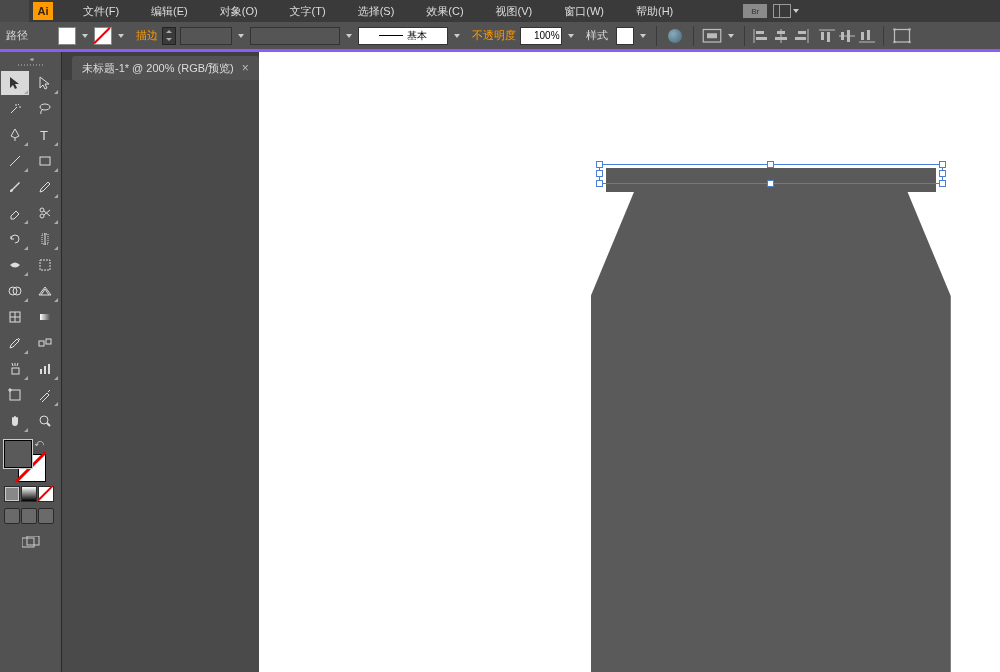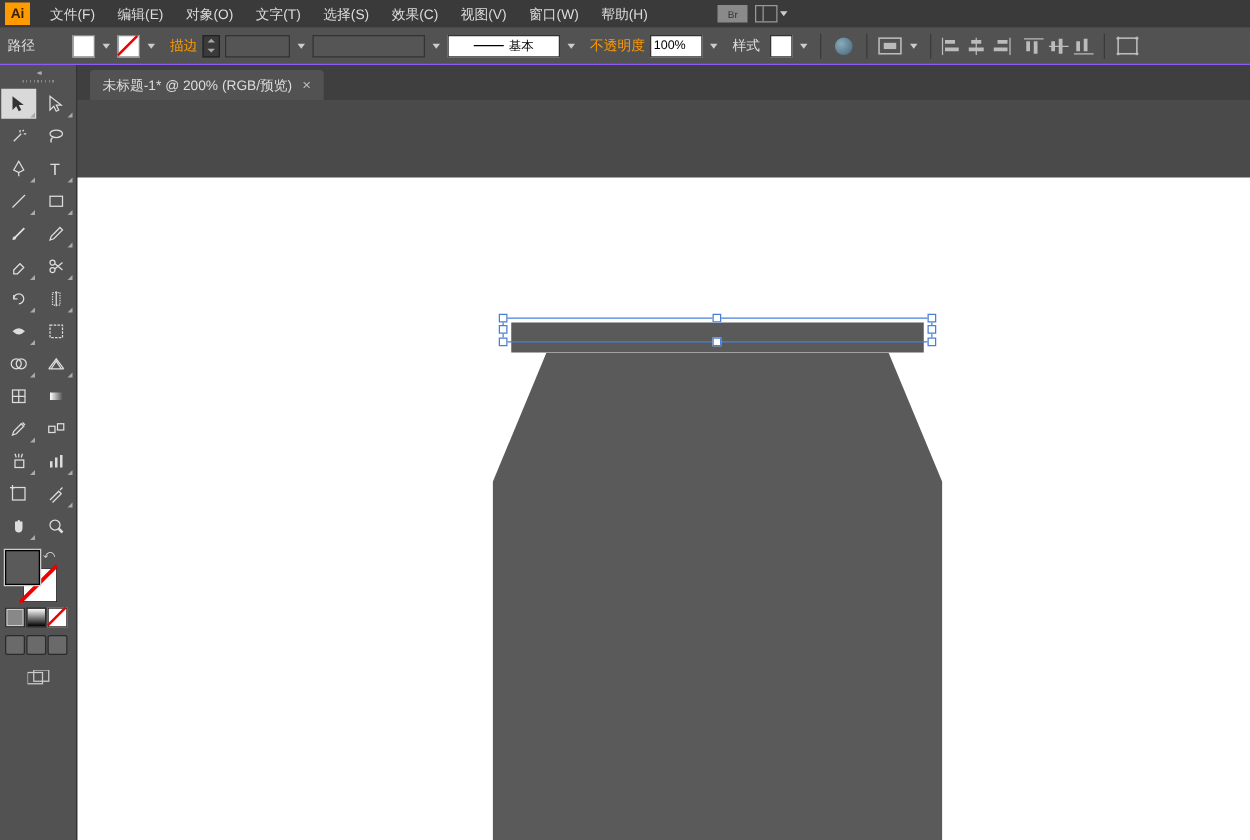--- a/index.html
+++ b/index.html
@@ -1,43 +1,43 @@
 <!DOCTYPE html>
 <html><head>
 <meta charset="utf-8">
 <style>
   * { margin: 0; padding: 0; box-sizing: border-box; font-family: "Microsoft YaHei", sans-serif; }
   body { width: 1000px; height: 672px; background: #4a4a4a; overflow: hidden; }
   
-  .menubar { height: 22px; background: #3a3a3a; display: flex; align-items: center; padding: 0 4px; gap: 2px; }
+  .menubar { height: 22px; background: #3a3a3a; display: flex; align-items: center; padding: 0 4px; gap: 16px; margin-left: 29px; }
   .app-logo { width: 20px; height: 18px; background: #ff9a00; display: flex; align-items: center; justify-content: center; color: #3a1f00; font-weight: bold; font-size: 11px; margin-right: 6px; }
   .menu-item { color: #ddd; font-size: 11px; padding: 2px 8px; cursor: pointer; }
   .menu-right { margin-left: 18px; display: flex; align-items: center; gap: 6px; padding-left: 28px; }
   .br-badge { width: 24px; height: 14px; background: #8a8a8a; font-size: 8px; display: flex; align-items: center; justify-content: center; color: #333; }
   .layout-icon { width: 18px; height: 14px; border: 1px solid #999; position: relative; }
   .layout-icon::before { content: ""; position: absolute; left: 0; top: 0; width: 5px; height: 100%; border-right: 1px solid #999; }
   .layout-dropdown { width: 0; height: 0; border-left: 3px solid transparent; border-right: 3px solid transparent; border-top: 4px solid #ccc; margin-left: 2px; }
   
-  .controlbar { height: 30px; background: #525252; display: flex; align-items: center; padding: 0 6px; gap: 4px; border-bottom: 1px solid #8b5cf6; }
+  .controlbar { height: 30px; background: #525252; display: flex; align-items: center; padding: 0 6px; gap: 4px; border-bottom: 3px solid #8b5cf6; }
   .ctrl-label { color: #ddd; font-size: 11px; margin-right: 4px; }
   .ctrl-fill { width: 18px; height: 18px; border: 1px solid #888; background: #fff; }
   .ctrl-dropdown { width: 10px; height: 18px; display: flex; align-items: center; justify-content: center; }
   .ctrl-dropdown::after { content: ""; width: 0; height: 0; border-left: 3px solid transparent; border-right: 3px solid transparent; border-top: 4px solid #ccc; }
   .ctrl-none { width: 18px; height: 18px; border: 1px solid #888; background: #fff; position: relative; }
   .ctrl-none::after { content: ""; position: absolute; left: 0; bottom: 0; width: 140%; height: 2px; background: #e00; transform: rotate(-45deg); transform-origin: left bottom; }
   .ctrl-label-orange { color: #ff9a00; font-size: 11px; margin-left: 6px; }
   .ctrl-spinner { width: 14px; height: 18px; background: #3a3a3a; border: 1px solid #222; display: flex; flex-direction: column; }
   .ctrl-spinner div { flex: 1; display: flex; align-items: center; justify-content: center; }
   .ctrl-spinner div::after { content: ""; width: 0; height: 0; border-left: 3px solid transparent; border-right: 3px solid transparent; }
   .ctrl-spinner .up::after { border-bottom: 3px solid #aaa; }
   .ctrl-spinner .dn::after { border-top: 3px solid #aaa; }
   .ctrl-box { height: 18px; background: #555; border: 1px solid #333; }
   .ctrl-profile { width: 90px; height: 18px; background: #fff; border: 1px solid #333; display: flex; align-items: center; padding: 0 20px; font-size: 10px; gap: 4px; }
   .ctrl-profile .line { flex: 1; height: 1px; background: #000; }
-  .ctrl-input { width: 42px; height: 18px; background: #fff; border: 1px solid #333; font-size: 10px; padding: 0 2px; color: #000; display: flex; align-items: center; }
+  .ctrl-input { width: 42px; height: 18px; background: #fff; border: 1px solid #333; font-size: 10px; padding: 0 13px; color: #000; display: flex; align-items: center; }
   .ctrl-swatch { width: 18px; height: 18px; background: #fff; border: 1px solid #333; }
   .ctrl-sep { width: 1px; height: 20px; background: #3a3a3a; margin: 0 4px; }
   .ctrl-iconbtn { width: 20px; height: 18px; display: flex; align-items: center; justify-content: center; color: #bbb; font-size: 12px; }
   .globe { width: 14px; height: 14px; border-radius: 50%; background: radial-gradient(circle at 35% 35%, #8ab, #467); }
   
   .workspace { position: absolute; left: 0; top: 52px; right: 0; bottom: 0; display: flex; }
   
   .toolpanel { width: 62px; background: #525252; border-right: 1px solid #2a2a2a; flex-shrink: 0; padding-top: 2px; }
   .tool-collapse { height: 8px; display: flex; align-items: center; justify-content: center; }
   .tool-collapse::after { content: "◂◂"; font-size: 6px; color: #aaa; letter-spacing: -2px; }
@@ -62,21 +62,21 @@
   .color-mode.grad { background: linear-gradient(#fff, #000); }
   .color-mode.none { background: #fff; position: relative; }
   .color-mode.none::after { content: ""; position: absolute; left: 0; bottom: 0; width: 140%; height: 2px; background: #e00; transform: rotate(-45deg); transform-origin: left bottom; }
   
   .draw-mode-row { display: flex; gap: 1px; margin: 6px 4px 0; }
   .draw-mode { width: 16px; height: 16px; background: #6a6a6a; border: 1px solid #2a2a2a; border-radius: 2px; }
   
   .screens-btn { width: 28px; height: 22px; margin: 8px auto 0; display: flex; align-items: center; justify-content: center; }
   .screens-btn svg { width: 18px; height: 14px; }
   
-  .canvas-area { flex: 1; display: flex; flex-direction: column; }
+  .canvas-area { flex: 1; display: flex; flex-direction: row; }
   .tabbar { height: 28px; background: #3f3f3f; display: flex; align-items: flex-end; padding-left: 10px; }
   .tab { height: 24px; background: #525252; color: #ddd; font-size: 11px; padding: 0 10px; display: flex; align-items: center; gap: 8px; border-top-left-radius: 3px; border-top-right-radius: 3px; }
   .tab-close { font-size: 12px; color: #bbb; cursor: pointer; }
   .darkband { height: 62px; background: #4a4a4a; }
   .canvas { flex: 1; background: #fff; position: relative; overflow: hidden; }
   
   .jar-body { position: absolute; left: 332px; top: 140px; width: 360px; height: 520px; background: #5a5a5a; clip-path: polygon(12% 0, 88% 0, 100% 20%, 100% 100%, 0 100%, 0 20%); }
   .jar-cap { position: absolute; left: 347px; top: 116px; width: 330px; height: 24px; background: #5a5a5a; }
   
   .sel-box { position: absolute; left: 340px; top: 112px; width: 344px; height: 20px; border: 1px solid #4a7fd6; }

